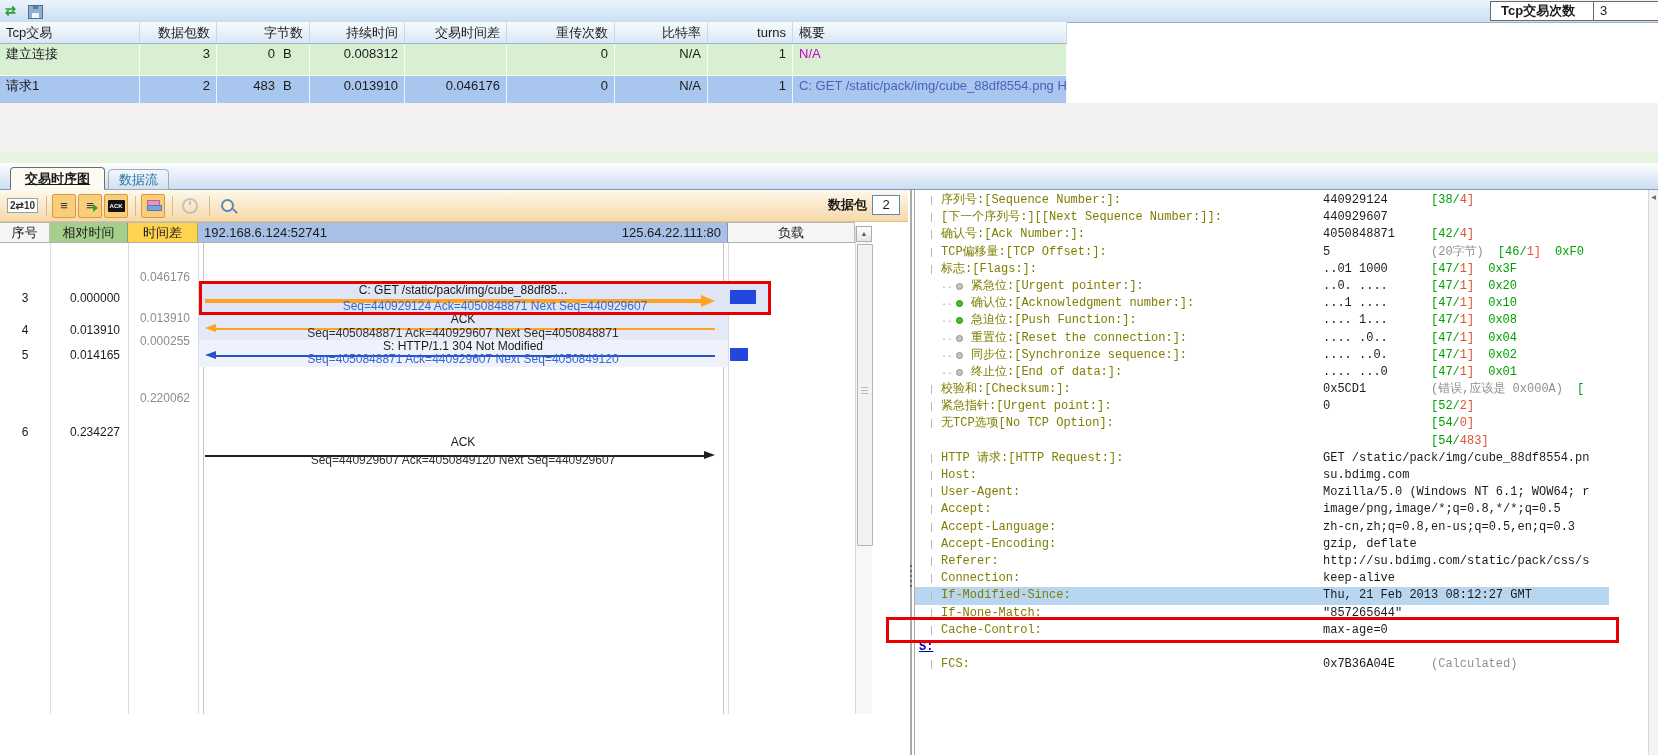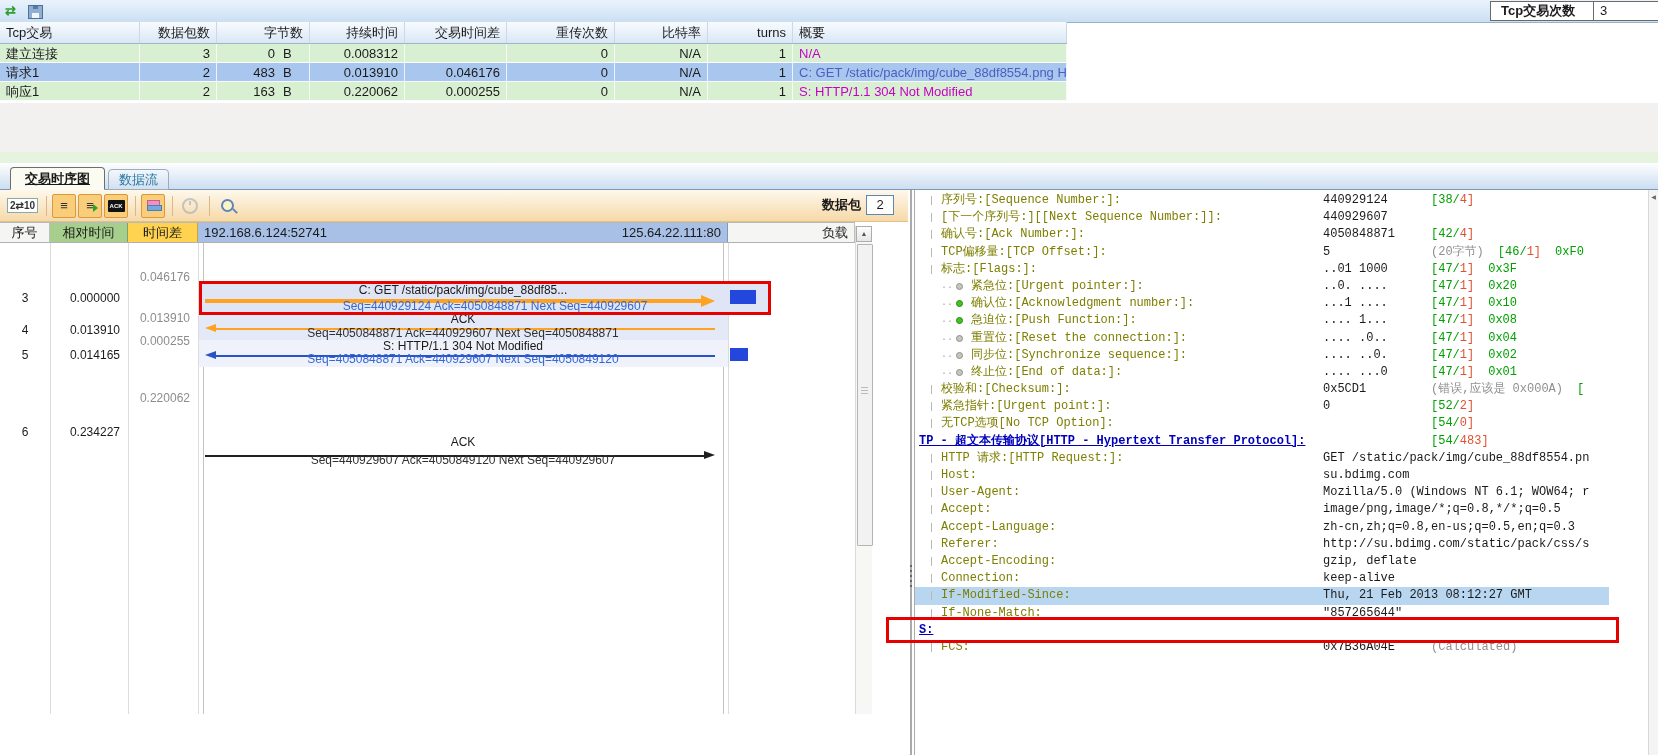--- a/index.html
+++ b/index.html
@@ -15,21 +15,21 @@
   .disk:before{content:"";position:absolute;left:4px;top:0;width:5px;height:3px;background:#5a7aa0;}
   #txn-counter{position:absolute;left:1490px;top:1px;display:flex;height:20px;}
   #txn-counter .cbox{background:#fff;border:1px solid #6a6a6a;line-height:18px;}
   #txn-counter .clabel{min-width:82px;padding:0 10px;font-weight:bold;}
   #txn-counter .cval{width:70px;border-left:none;padding-left:6px;}
   
   #txn{position:absolute;left:0;top:22px;width:1067px;}
   #txn-header{display:flex;height:21px;background:linear-gradient(#f8fbfe,#d9e7f5);
       border-bottom:1px solid #9fb6cc;}
   .th{box-sizing:border-box;padding:2px 6px;border-right:1px solid #c9d9e8;line-height:17px;}
-  .txn-row{display:flex;height:19px;background:var(--row-green);}
+  .txn-row{display:flex;height:32px;background:var(--row-green);}
   .txn-row.sel{background:var(--row-selected);}
   .td{box-sizing:border-box;padding:2px 6px;border-right:1px solid rgba(255,255,255,.8);
       border-bottom:1px solid rgba(255,255,255,.9);line-height:15px;white-space:nowrap;overflow:hidden;}
   .c0{width:140px;} .c1{width:77px;} .c2{width:93px;} .c3{width:95px;} .c4{width:102px;}
   .c5{width:108px;} .c6{width:93px;} .c7{width:85px;} .c8{width:274px;}
   .a-l{text-align:left;} .a-r{text-align:right;}
   .bcell{display:flex;} .bcell .num{flex:1;text-align:right;} .bcell .unit{width:20px;text-align:left;margin-left:8px;}
   
   #mid-gap{position:absolute;left:0;top:103px;width:1658px;height:49px;background:#f2f1ef;}
   #green-strip{position:absolute;left:0;top:152px;width:1658px;height:11px;background:#e5f3df;}
@@ -57,32 +57,32 @@
   .ic-listplay:after{content:"";position:absolute;right:-4px;bottom:0;width:0;height:0;
      border-left:5px solid #2ca02c;border-top:4px solid transparent;border-bottom:4px solid transparent;}
   .ic-ack{background:#111;color:#fff;font-size:6px;font-weight:bold;padding:3px 2px;line-height:6px;border-radius:1px;}
   .ic-bars{width:13px;height:11px;position:relative;}
   .ic-bars:before{content:"";position:absolute;left:0;top:0;width:11px;height:4px;background:#f590bc;border:1px solid #c06090;}
   .ic-bars:after{content:"";position:absolute;left:0;bottom:0;width:13px;height:4px;background:#70a9df;border:1px solid #4d7fb4;}
   .ic-clock{width:12px;height:12px;border:2px solid #9aa4b0;border-radius:50%;position:relative;}
   .ic-clock:after{content:"";position:absolute;left:5px;top:1px;width:2px;height:4px;background:#9aa4b0;}
   .ic-zoom{width:9px;height:9px;border:2px solid #5c85b8;border-radius:50%;position:relative;background:#fdf3c8;}
   .ic-zoom:after{content:"";position:absolute;right:-4px;bottom:-4px;width:2px;height:6px;background:#5c85b8;transform:rotate(-45deg);}
-  #pkt-spin{position:absolute;right:14px;top:5px;display:flex;align-items:center;justify-content:space-between;}
+  #pkt-spin{position:absolute;right:8px;top:5px;display:flex;align-items:center;justify-content:space-between;}
   #pkt-spin .plabel{font-weight:bold;margin-right:5px;}
   #pkt-spin .pbox{width:26px;height:18px;background:#fff;border:1px solid #5c87b2;text-align:center;line-height:18px;}
   
   #dg-header{position:absolute;left:0;top:32px;width:855px;height:21px;display:flex;
      border-top:1px solid #b9b9b9;border-bottom:1px solid #b0b0b0;box-sizing:border-box;}
   .dh{box-sizing:border-box;border-right:1px solid rgba(0,0,0,.22);padding:2px 6px;line-height:16px;white-space:nowrap;overflow:hidden;}
   .dh-seq{width:50px;background:#f5f5f3;text-align:center;}
   .dh-rel{width:78px;background:var(--hdr-green);text-align:center;}
   .dh-delta{width:70px;background:var(--hdr-amber);text-align:center;}
   .dh-lane{width:530px;background:var(--hdr-blue);display:flex;justify-content:space-between;}
-  .dh-pay{width:127px;background:#f5f5f3;text-align:right;}
+  .dh-pay{width:127px;background:#f5f5f3;text-align:center;}
   
   #dg-canvas{position:absolute;left:0;top:53px;width:872px;height:471px;overflow:hidden;}
   .vline{position:absolute;top:0;bottom:0;width:1px;background:#dcdcdc;}
   .laneline{background:#c4c4c4;}
   .dg-band{position:absolute;left:199px;width:529px;}
   .dg-band.wide{width:569px;}
   .dg-label{position:absolute;left:198px;width:530px;text-align:center;font-size:12px;line-height:13px;color:#1a1a1a;white-space:nowrap;}
   .dg-seq{position:absolute;left:198px;width:530px;text-align:center;font-size:12px;line-height:13px;white-space:nowrap;}
   .dg-no{position:absolute;left:0;width:50px;text-align:center;font-size:12px;line-height:13px;}
   .dg-rel{position:absolute;left:50px;width:70px;text-align:right;font-size:12px;line-height:13px;}
@@ -331,31 +331,32 @@
         <div class="dr"><span class="tick"></span><span class="dlabel">标志:[Flags:]:</span><span class="dval">..01 1000</span><span class="extras"><span class="dpos1">[47/</span><span class="dpos2" style="margin-right: 14px;">1]</span><span class="dmask">0x3F</span></span></div>
         <div class="dr"><span class="dots">··</span><span class="bullet off"></span><span class="dlabel flag">紧急位:[Urgent pointer:]:</span><span class="dval">..0. ....</span><span class="extras"><span class="dpos1">[47/</span><span class="dpos2" style="margin-right: 14px;">1]</span><span class="dmask">0x20</span></span></div>
         <div class="dr"><span class="dots">··</span><span class="bullet on"></span><span class="dlabel flag">确认位:[Acknowledgment number:]:</span><span class="dval">...1 ....</span><span class="extras"><span class="dpos1">[47/</span><span class="dpos2" style="margin-right: 14px;">1]</span><span class="dmask">0x10</span></span></div>
         <div class="dr"><span class="dots">··</span><span class="bullet on"></span><span class="dlabel flag">急迫位:[Push Function:]:</span><span class="dval">.... 1...</span><span class="extras"><span class="dpos1">[47/</span><span class="dpos2" style="margin-right: 14px;">1]</span><span class="dmask">0x08</span></span></div>
         <div class="dr"><span class="dots">··</span><span class="bullet off"></span><span class="dlabel flag">重置位:[Reset the connection:]:</span><span class="dval">.... .0..</span><span class="extras"><span class="dpos1">[47/</span><span class="dpos2" style="margin-right: 14px;">1]</span><span class="dmask">0x04</span></span></div>
         <div class="dr"><span class="dots">··</span><span class="bullet off"></span><span class="dlabel flag">同步位:[Synchronize sequence:]:</span><span class="dval">.... ..0.</span><span class="extras"><span class="dpos1">[47/</span><span class="dpos2" style="margin-right: 14px;">1]</span><span class="dmask">0x02</span></span></div>
         <div class="dr"><span class="dots">··</span><span class="bullet off"></span><span class="dlabel flag">终止位:[End of data:]:</span><span class="dval">.... ...0</span><span class="extras"><span class="dpos1">[47/</span><span class="dpos2" style="margin-right: 14px;">1]</span><span class="dmask">0x01</span></span></div>
         <div class="dr"><span class="tick"></span><span class="dlabel">校验和:[Checksum:]:</span><span class="dval">0x5CD1</span><span class="extras"><span class="dnote">(错误,应该是 0x000A)</span><span class="dpos1">[</span><span class="dpos2" style="margin-right: 14px;"></span></span></div>
         <div class="dr"><span class="tick"></span><span class="dlabel">紧急指针:[Urgent point:]:</span><span class="dval">0</span><span class="extras"><span class="dpos1">[52/</span><span class="dpos2" style="margin-right: 14px;">2]</span></span></div>
         <div class="dr"><span class="tick"></span><span class="dlabel">无TCP选项[No TCP Option]:</span><span class="extras"><span class="dpos1">[54/</span><span class="dpos2" style="margin-right: 14px;">0]</span></span></div>
-        <div class="dr"><span class="dlabel section">TP - 超文本传输协议[HTTP - Hypertext Transfer Protocol]:</span><span class="extras"><span class="dpos1">[54/</span><span class="dpos2" style="margin-right: 14px;">483]</span></span></div>
+        <div class="dr"><span class="extras"><span class="dpos1">[54/</span><span class="dpos2" style="margin-right: 14px;">483]</span></span></div>
         <div class="dr"><span class="tick"></span><span class="dlabel">HTTP 请求:[HTTP Request:]:</span><span class="dval">GET /static/pack/img/cube_88df8554.pn</span></div>
         <div class="dr"><span class="tick"></span><span class="dlabel">Host:</span><span class="dval">su.bdimg.com</span></div>
         <div class="dr"><span class="tick"></span><span class="dlabel">User-Agent:</span><span class="dval">Mozilla/5.0 (Windows NT 6.1; WOW64; r</span></div>
         <div class="dr"><span class="tick"></span><span class="dlabel">Accept:</span><span class="dval">image/png,image/*;q=0.8,*/*;q=0.5</span></div>
         <div class="dr"><span class="tick"></span><span class="dlabel">Accept-Language:</span><span class="dval">zh-cn,zh;q=0.8,en-us;q=0.5,en;q=0.3</span></div>
+        <div class="dr"><span class="tick"></span><span class="dlabel">Accept-Encoding:</span><span class="dval">gzip, deflate</span></div>
         <div class="dr"><span class="tick"></span><span class="dlabel">Referer:</span><span class="dval">http://su.bdimg.com/static/pack/css/s</span></div>
-        <div class="dr"><span class="tick"></span><span class="dlabel">Accept-Encoding:</span><span class="dval">gzip, deflate</span></div>
         <div class="dr"><span class="tick"></span><span class="dlabel">Connection:</span><span class="dval">keep-alive</span></div>
         <div class="dr"><div class="selbg"></div><span class="tick"></span><span class="dlabel">If-Modified-Since:</span><span class="dval">Thu, 21 Feb 2013 08:12:27 GMT</span></div>
         <div class="dr"><span class="tick"></span><span class="dlabel">If-None-Match:</span><span class="dval">"857265644"</span></div>
+        <div class="dr"><span class="tick"></span><span class="dlabel">Cache-Control:</span><span class="dval">max-age=0</span></div>
         <div class="dr"><span class="dlabel section">S:</span></div>
         <div class="dr"><span class="tick"></span><span class="dlabel">FCS:</span><span class="dval">0x7B36A04E</span><span class="extras"><span class="dnote">(Calculated)</span></span></div>
       </div>
 
     <div id="right-strip">
       <span class="collapse">◀</span>
     </div>
 
     <div class="redbox" id="redbox-msg"></div>
     <div class="redbox" id="redbox-decode"></div>

